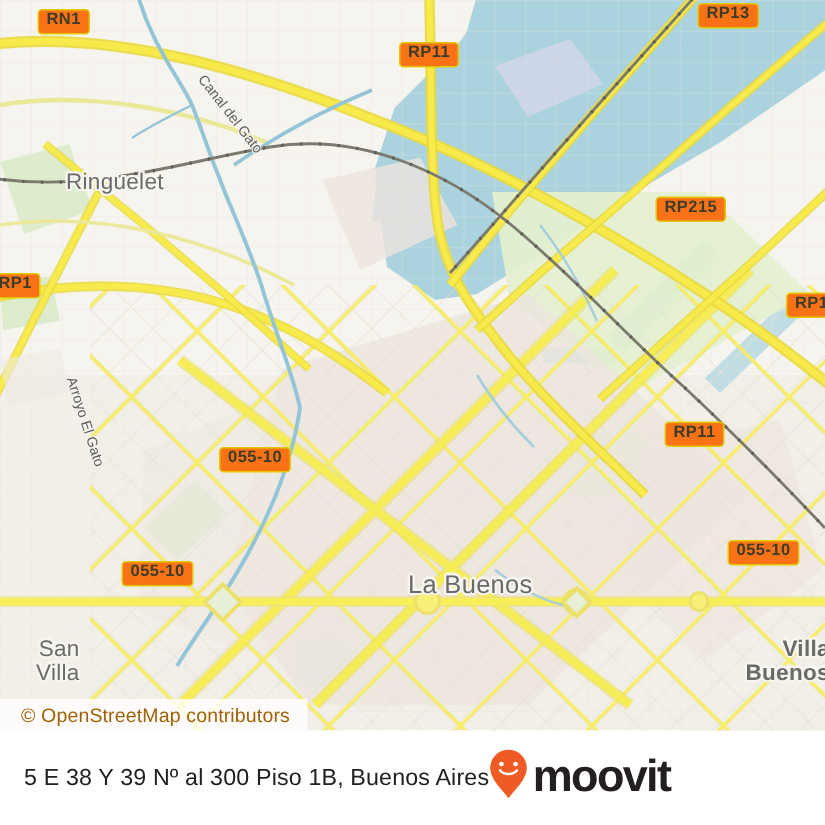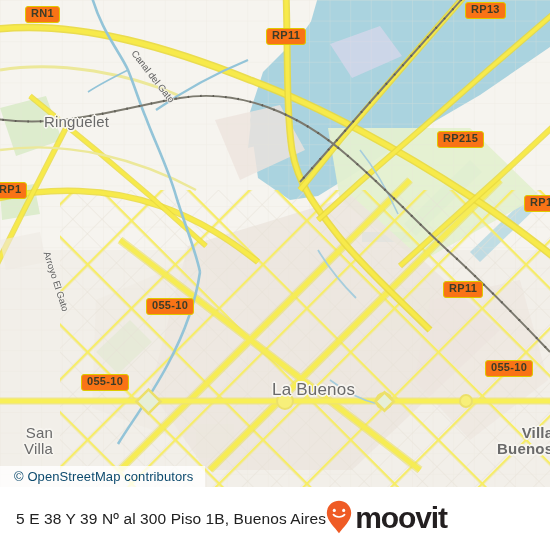--- a/index.html
+++ b/index.html
@@ -111,21 +111,21 @@
 
   
   #attribution {
     position: absolute;
     left: 0; top: 466px;
     height: 21px;
     background: rgba(255,255,255,.80);
     padding: 0 12px 0 14px;
     display: flex;
     align-items: center;
-    color: #0c4a6e;
+    color: #a16207;
     font-size: 13px;
     letter-spacing: .1px;
   }
 
   
   #footer {
     position: absolute;
     left: 0; top: 487px;
     width: 458px; height: 63px;
     background: rgba(255,255,255,.93);

